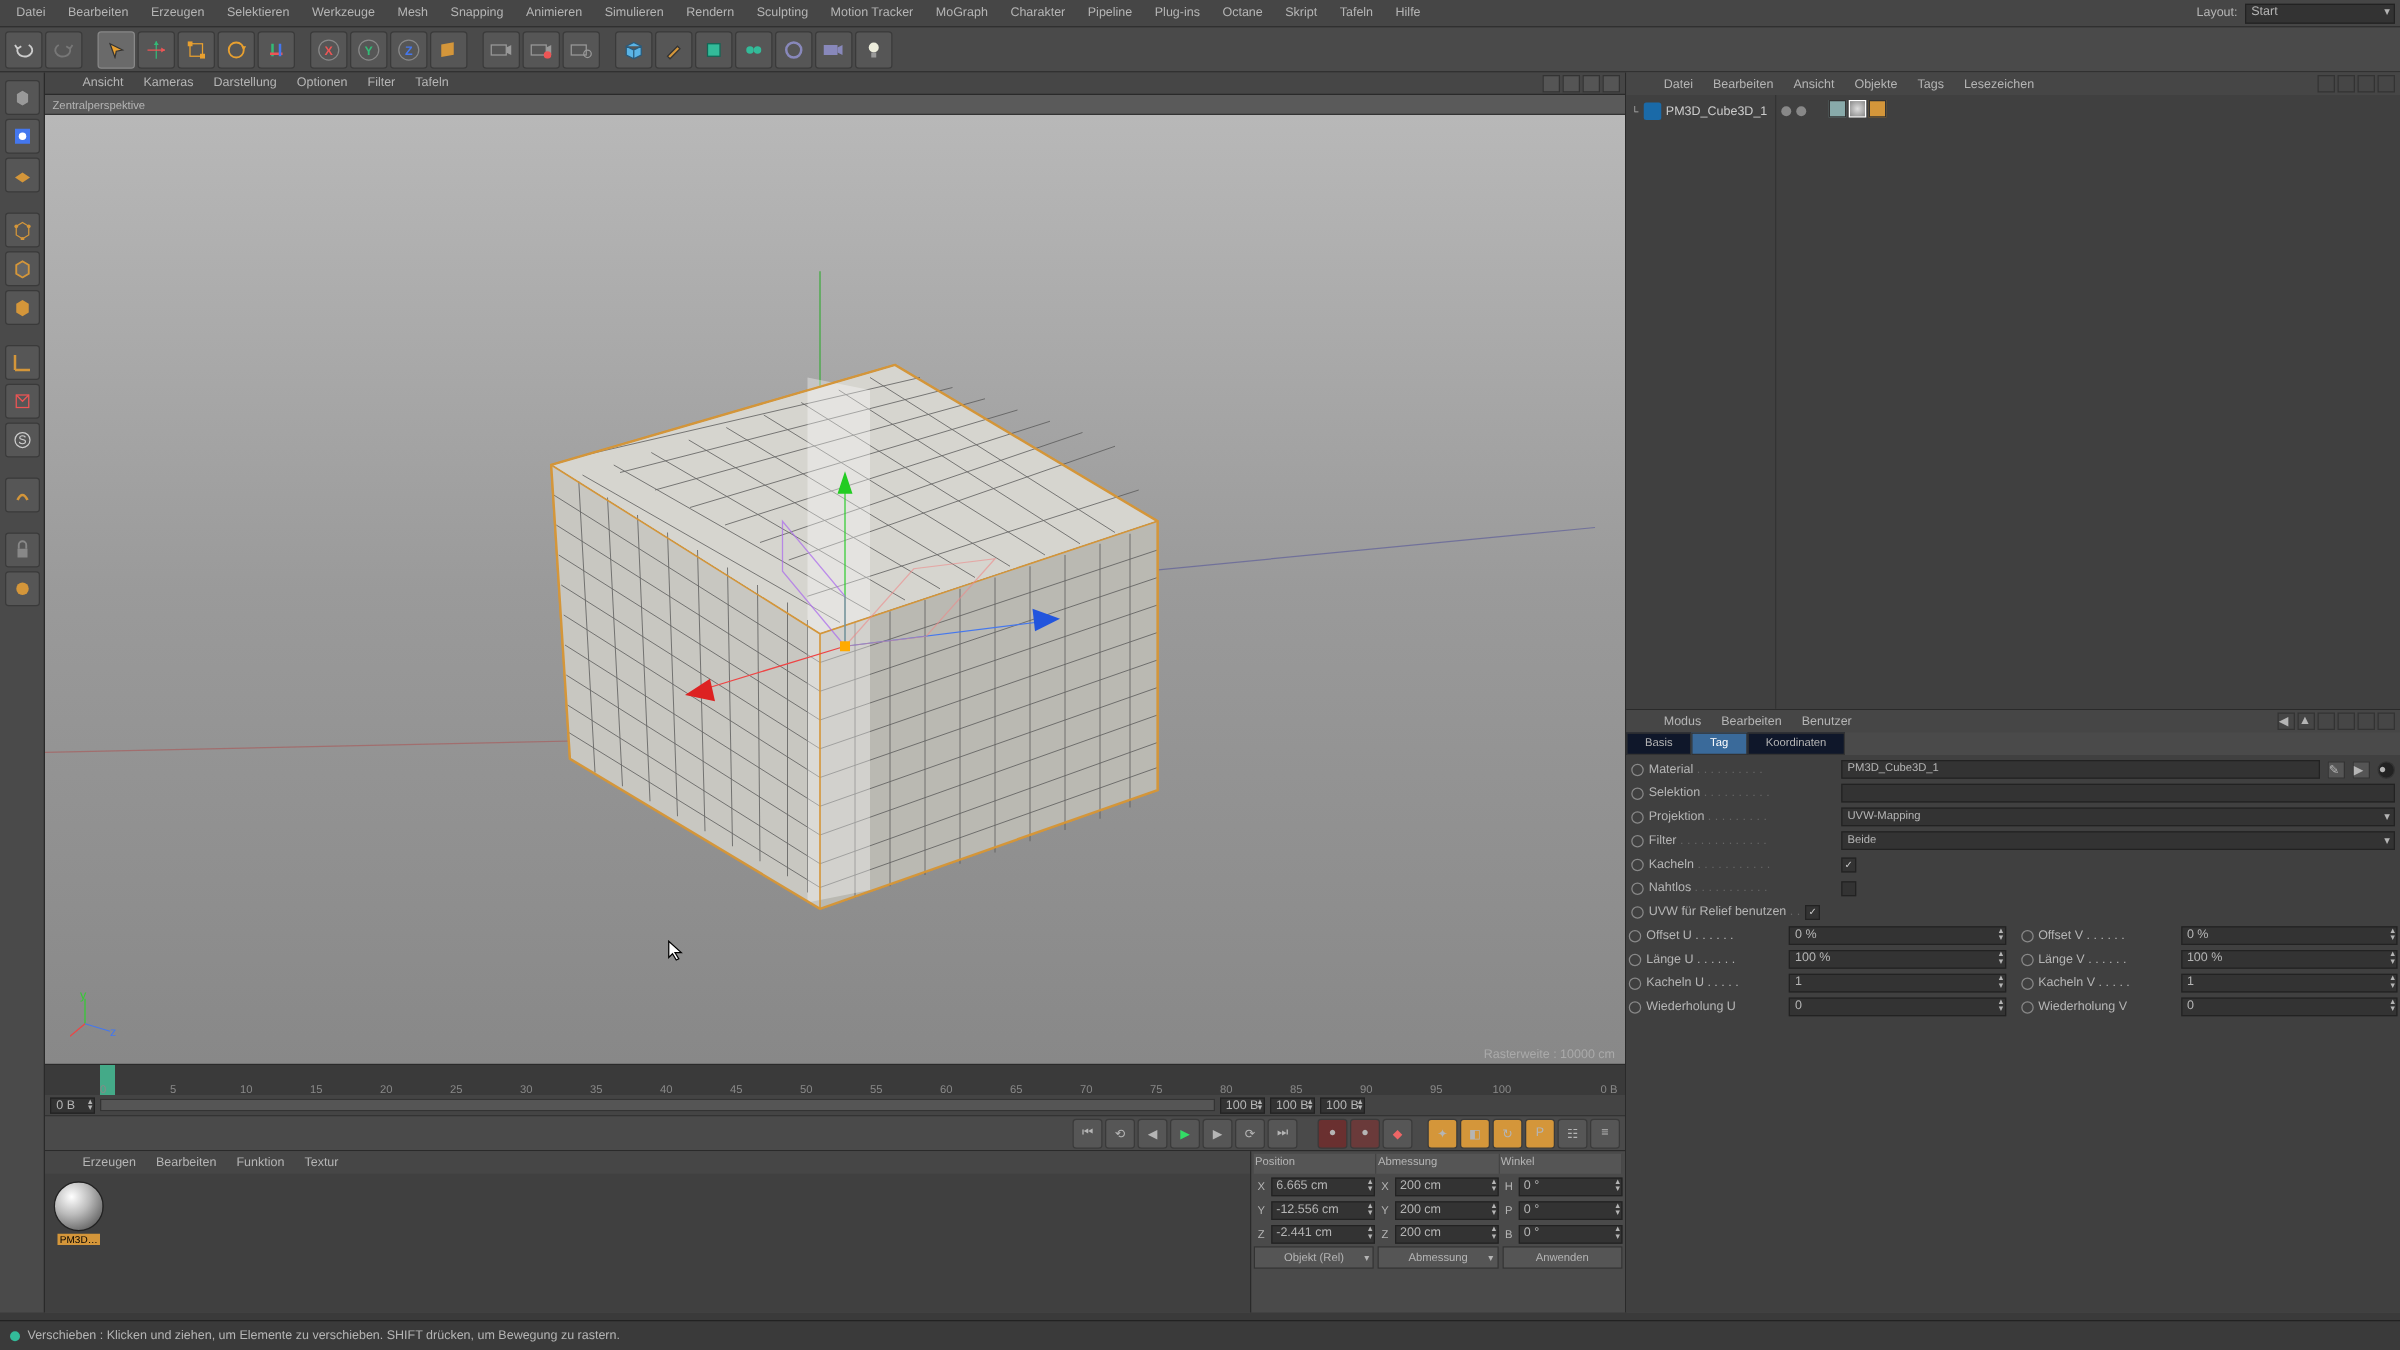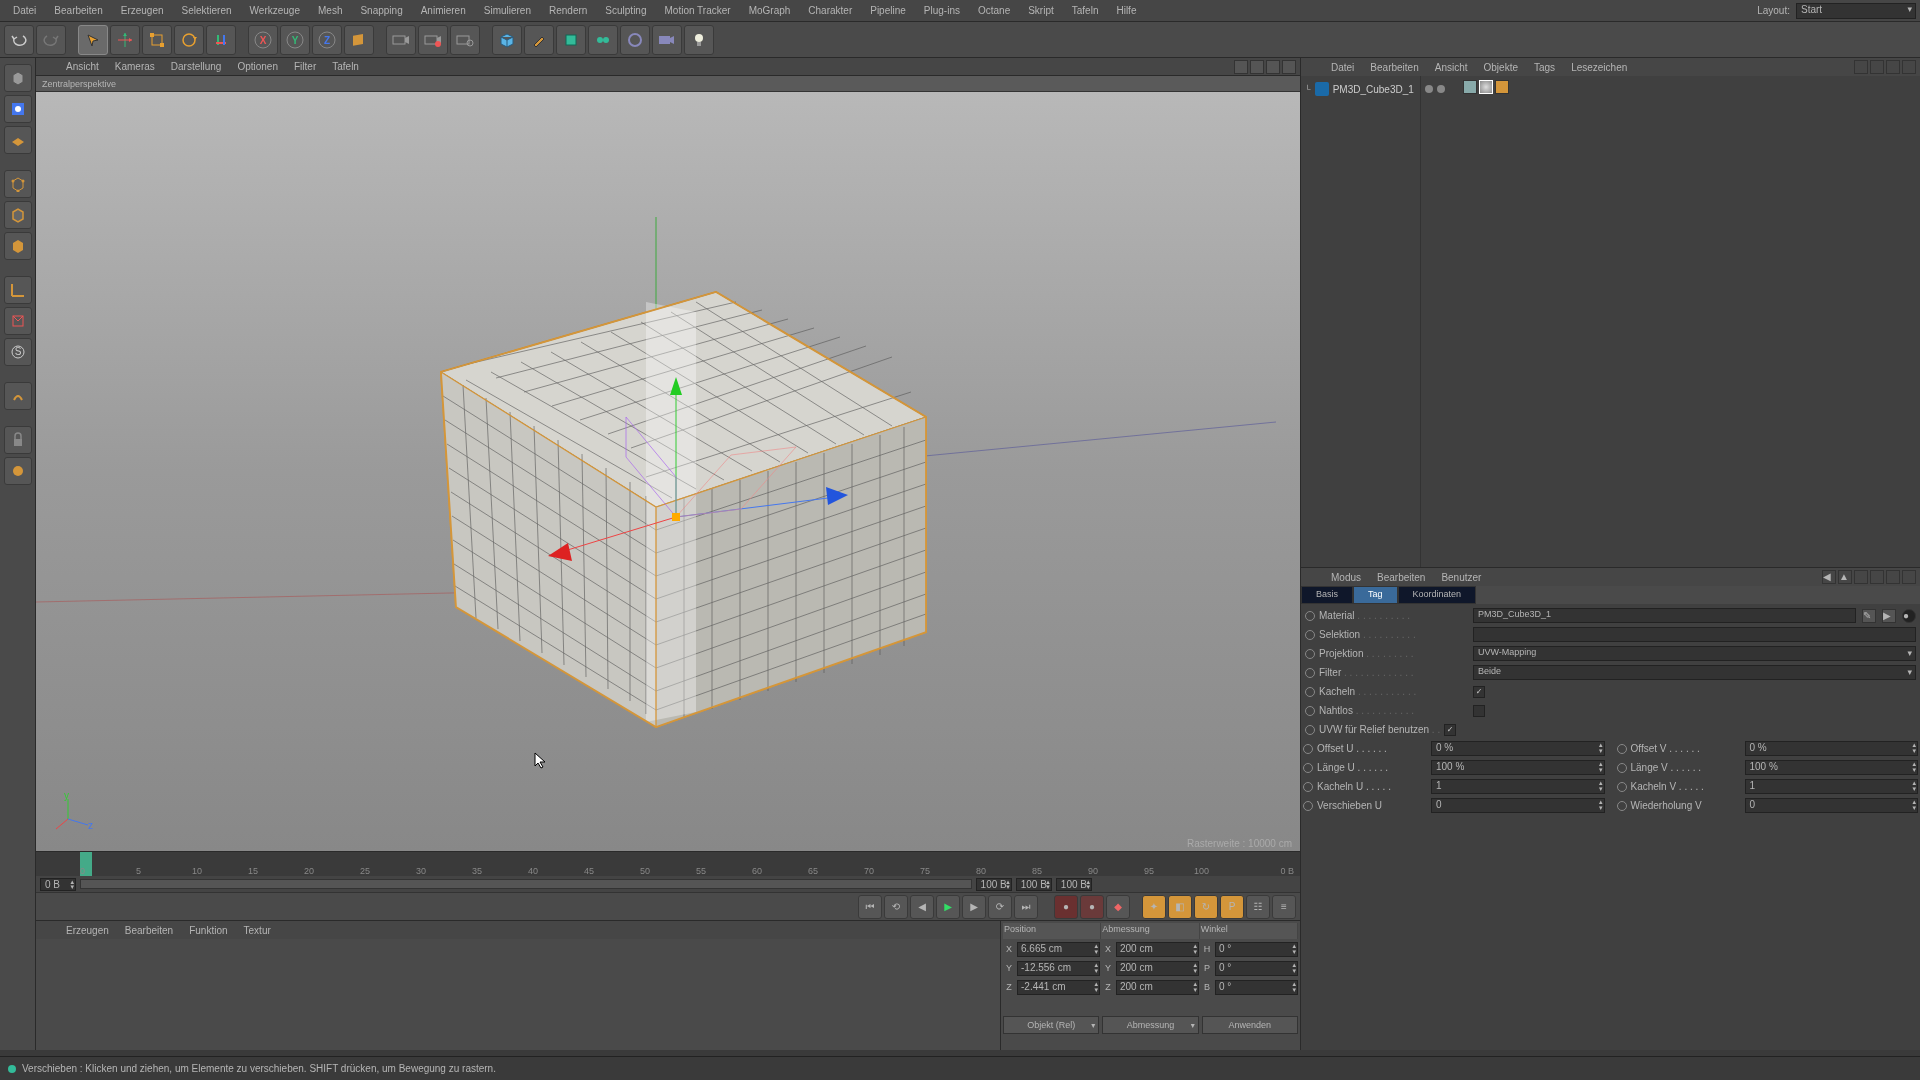--- a/index.html
+++ b/index.html
@@ -45,21 +45,21 @@
 .mat-thumb{width:42px;display:flex;flex-direction:column;align-items:center}
 .mat-ball{width:40px;height:40px;border-radius:50%;background:radial-gradient(circle at 35% 30%,#fff,#bbb 40%,#666 80%);border:1px solid #222}
 .mat-name{font-size:8px;background:#d4963a;color:#000;padding:0 2px;margin-top:2px}
 .coord-panel{width:300px;background:#4a4a4a;border-left:1px solid #2a2a2a;padding:2px}
 .coord-hdr{height:16px;background:#555;display:flex}
 .coord-hdr .ch{flex:1;font-size:9px;padding:1px;border-right:1px solid #444}
 .coord-row{display:flex;height:18px;align-items:center;gap:2px;margin:1px 0}
 .coord-row .lbl{width:12px;text-align:center;font-size:9px}
 .coord-row .inp{flex:1;background:#333;border:1px solid #222;height:15px;padding:0 3px;font-size:9px;position:relative}
 .coord-row .inp .sp{position:absolute;right:1px;top:0;font-size:7px;line-height:6px}
-.coord-btns{display:flex;gap:3px;margin-top:20px}
+.coord-btns{display:flex;gap:3px;margin-top:1px}
 .coord-btns .cb{flex:1;background:#555;border:1px solid #333;height:18px;display:flex;align-items:center;justify-content:center;cursor:pointer;font-size:9px;position:relative}
 .coord-btns .cb.dd::after{content:"▾";position:absolute;right:3px;font-size:8px}
 .right{width:620px;background:#4a4a4a;border-left:1px solid #2a2a2a;display:flex;flex-direction:column}
 .obj-panel{height:510px;border-bottom:1px solid #2a2a2a;display:flex;flex-direction:column}
 .panel-menu{height:18px;background:#464646;display:flex;align-items:center;padding:0 4px}
 .panel-menu .mi{padding:0 8px;cursor:pointer}
 .panel-menu .icons{margin-left:auto;display:flex;gap:2px}
 .panel-menu .pic{width:14px;height:14px;border:1px solid #333;cursor:pointer}
 .obj-tree{flex:1;background:#404040;display:flex}
 .tree-col{flex:1;padding:4px;border-right:1px solid #333}
@@ -542,20 +542,26 @@
 
     <div class="bottom-split">
       <div class="mat-panel">
         <div class="mat-menu">
           <span style="width:18px"></span>
           <span class="mi">Erzeugen</span>
           <span class="mi">Bearbeiten</span>
           <span class="mi">Funktion</span>
           <span class="mi">Textur</span>
         </div>
+        <div class="mat-area">
+          <div class="mat-thumb">
+            <div class="mat-ball"></div>
+            <div class="mat-name">PM3D…</div>
+          </div>
+        </div>
       </div>
       <div class="coord-panel">
         <div class="coord-hdr">
           <div class="ch">Position</div>
           <div class="ch">Abmessung</div>
           <div class="ch">Winkel</div>
         </div>
         <div class="coord-row">
           <span class="lbl">X</span>
           <div class="inp"><span>6.665 cm</span><span class="sp">▴<br>▾</span></div>
@@ -721,21 +727,21 @@
             </div>
           <div class="half">
               <div class="ring"></div>
               <div class="plbl"><span>Kacheln V</span><span class="dots"> . . . . .</span></div>
               <div class="pval"><span>1</span><span class="sp">▴<br>▾</span></div>
             </div>
         </div>
         <div class="prop-row2">
           <div class="half">
               <div class="ring"></div>
-              <div class="plbl"><span>Verschieben U</span></div>
+              <div class="plbl"><span>Wiederholung U</span></div>
               <div class="pval"><span>0</span><span class="sp">▴<br>▾</span></div>
             </div>
           <div class="half">
               <div class="ring"></div>
               <div class="plbl"><span>Wiederholung V</span></div>
               <div class="pval"><span>0</span><span class="sp">▴<br>▾</span></div>
             </div>
         </div>
       </div>
     </div>

